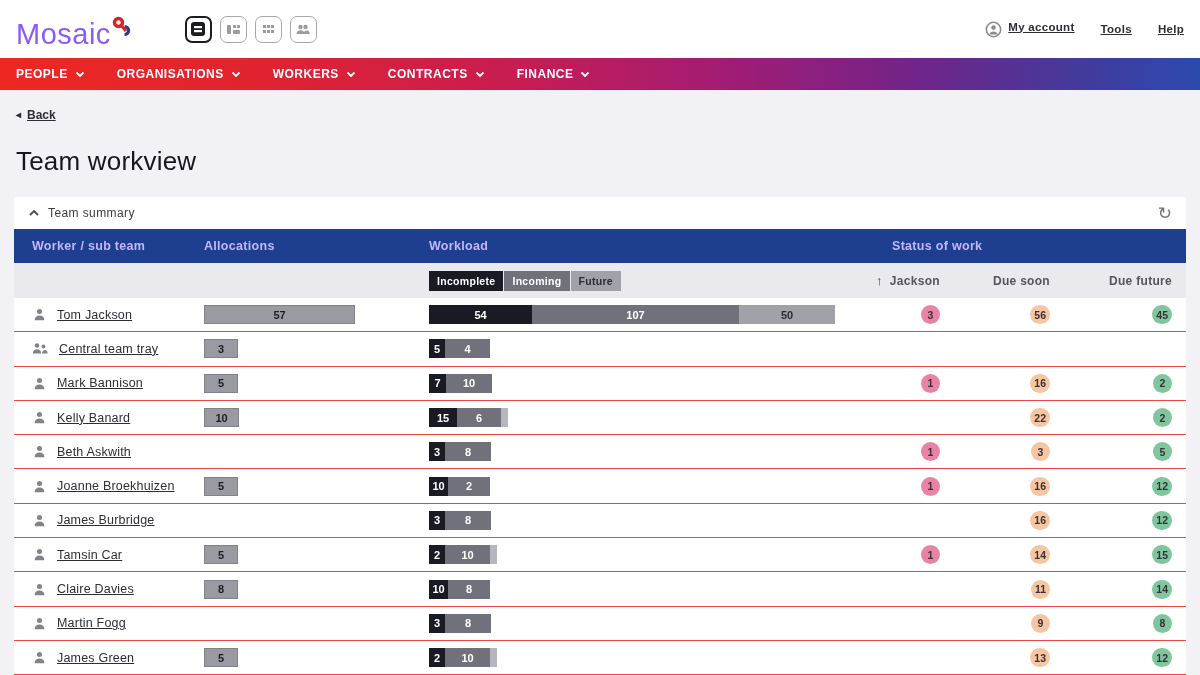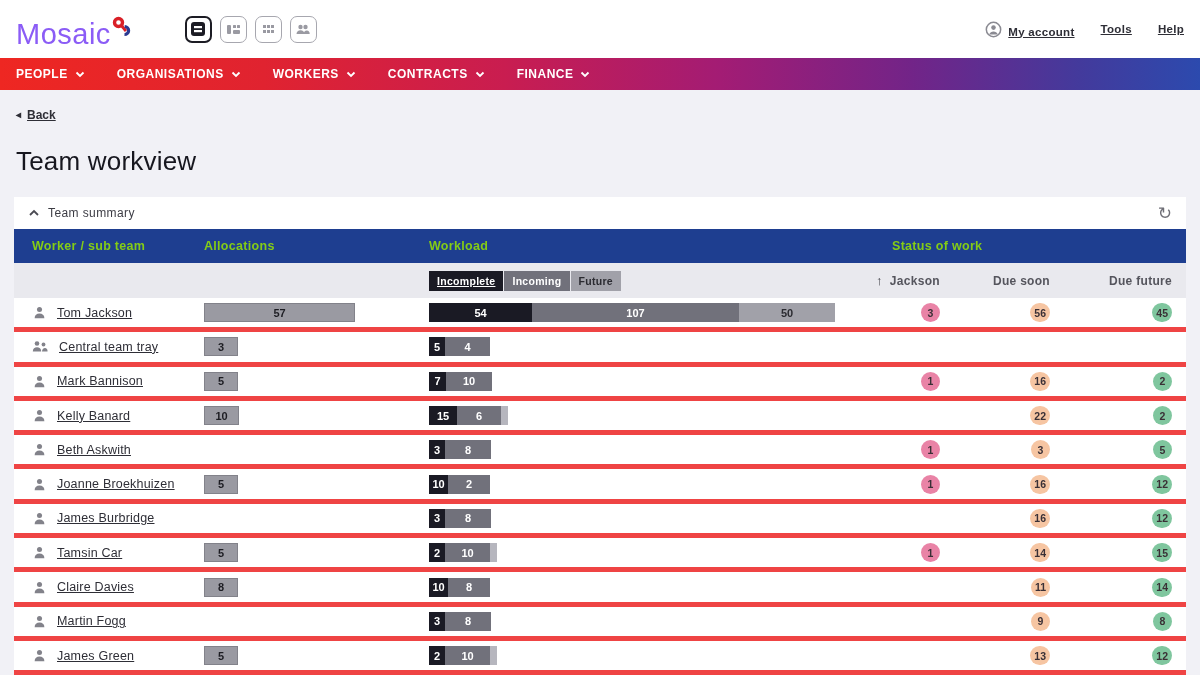--- a/index.html
+++ b/index.html
@@ -7,21 +7,21 @@
 
   
   .topbar { height:58px; background:#ffffff; display:flex; align-items:center; padding:0 16px; }
   .logo { display:flex; align-items:flex-start; }
   .logo-text { font-size:29px; color:#8b5cf6; letter-spacing:.5px; line-height:1; padding-top:10px; }
   .logo-mark { margin-left:1px; margin-top:6px; }
   .view-switcher { display:flex; gap:8px; margin-left:54px; }
   .view-btn { width:27px; height:27px; border:1.5px solid #a7a7af; border-radius:7px; background:#fff; display:flex; align-items:center; justify-content:center; cursor:pointer; }
   .view-btn.active { border:2px solid #1c1c24; }
   .top-links { margin-left:auto; display:flex; align-items:center; gap:26px; }
-  .top-link { display:flex; align-items:flex-end; gap:6px; font-size:11.5px; font-weight:bold; color:#2e2e36; letter-spacing:.3px; }
+  .top-link { display:flex; align-items:flex-start; gap:6px; font-size:11.5px; font-weight:bold; color:#2e2e36; letter-spacing:.3px; }
   .top-link .lbl { text-decoration:underline; cursor:pointer; }
 
   
   .nav { height:32px; display:flex; align-items:center; padding:0 16px; gap:32px;
     background:linear-gradient(90deg,var(--nav-red,#ee2722) 0%,#e02330 22%,#c91d50 42%,#a31c74 60%,#722488 76%,#433a9c 90%,var(--nav-blue,#2c4aae) 100%); }
   .nav-item { display:flex; align-items:center; gap:7px; color:#fff; font-size:12px; font-weight:bold; letter-spacing:.5px; cursor:pointer; }
 
   
   .content { padding:14px 14px 0 14px; }
   .back-link { display:inline-flex; align-items:center; gap:6px; margin-left:2px; font-size:12px; font-weight:bold; color:#2e2e36; cursor:pointer; }
@@ -30,35 +30,35 @@
   .page-title { font-size:26px; font-weight:500; color:#17171f; margin:24px 0 20px 2px; letter-spacing:.2px; }
 
   
   .panel { background:#fff; }
   .panel-head { height:32px; display:flex; align-items:center; padding:0 14px; }
   .panel-title { font-size:12px; color:#3c3c44; letter-spacing:.4px; margin-left:8px; }
   .collapse-btn { display:flex; align-items:center; cursor:pointer; }
   .refresh-btn { margin-left:auto; font-size:17px; color:#6e6e76; cursor:pointer; line-height:1; }
 
   .grid { display:grid; grid-template-columns:190px 225px 407px 114px 110px 122px; align-items:center; }
-  .thead { background:var(--header-blue,#1e3e90); height:34px; color:#84cc16; font-size:12.5px; font-weight:bold; letter-spacing:.3px; }
+  .thead { background:var(--header-blue,#1e3e90); height:34px; color:#c4b5fd; font-size:12.5px; font-weight:bold; letter-spacing:.3px; }
   .thead .c1 { padding-left:18px; }
   .thead .status-span { grid-column:4/7; padding-left:56px; white-space:nowrap; }
 
   .subhead { background:var(--subheader-bg,#e9e9ee); height:35px; font-size:12px; font-weight:bold; color:#55555d; letter-spacing:.3px; }
   .legend { grid-column:3; display:flex; gap:1px; }
   .chip { padding:4px 8px; font-size:10.5px; font-weight:bold; letter-spacing:.3px; cursor:default; }
-  .chip-incomplete { background:var(--incomplete,#1a1a24); color:#fff;text-decoration:underline; }
+  .chip-incomplete { background:var(--incomplete,#1a1a24); color:#fff; }
   .chip-incoming { background:var(--incoming,#71717b); color:#fff; }
   .chip-future { background:var(--future,#a1a1a9); color:#2b2b31; }
   .sort-cell { display:flex; align-items:center; justify-content:flex-end; gap:7px; padding-right:10px; }
   .col-right { text-align:right; padding-right:10px; }
   .sort-arrow { font-size:13px; color:#3c3c44; }
 
-  .row { height:34.3px; border-bottom:5px solid #ef4444; background:#fff; }
+  .row { height:34.3px; border-bottom:1px solid #ef4444; background:#fff; }
   .name-cell { display:flex; align-items:center; gap:10px; padding-left:18px; }
   .worker-link { font-size:12.5px; color:#2e2e36; text-decoration:underline; letter-spacing:.2px; cursor:pointer; }
   .alloc-bar { height:19px; background:var(--alloc-bar,#9a9aa2); border:1px solid #82828a; display:flex; align-items:center; justify-content:center; font-size:11px; font-weight:bold; color:#1d1d23; }
   .workload-bar { display:flex; }
   .seg { height:19px; display:flex; align-items:center; justify-content:center; font-size:11px; font-weight:bold; }
   .seg-incomplete { background:var(--incomplete,#1a1a24); color:#fff; }
   .seg-incoming { background:var(--incoming,#71717b); color:#fff; }
   .seg-future { background:var(--future,#a1a1a9); color:#2b2b31; }
   .seg-future-sliver { background:var(--future-light,#b6b6be); }
   .badge-cell { display:flex; justify-content:flex-end; padding-right:10px; }

